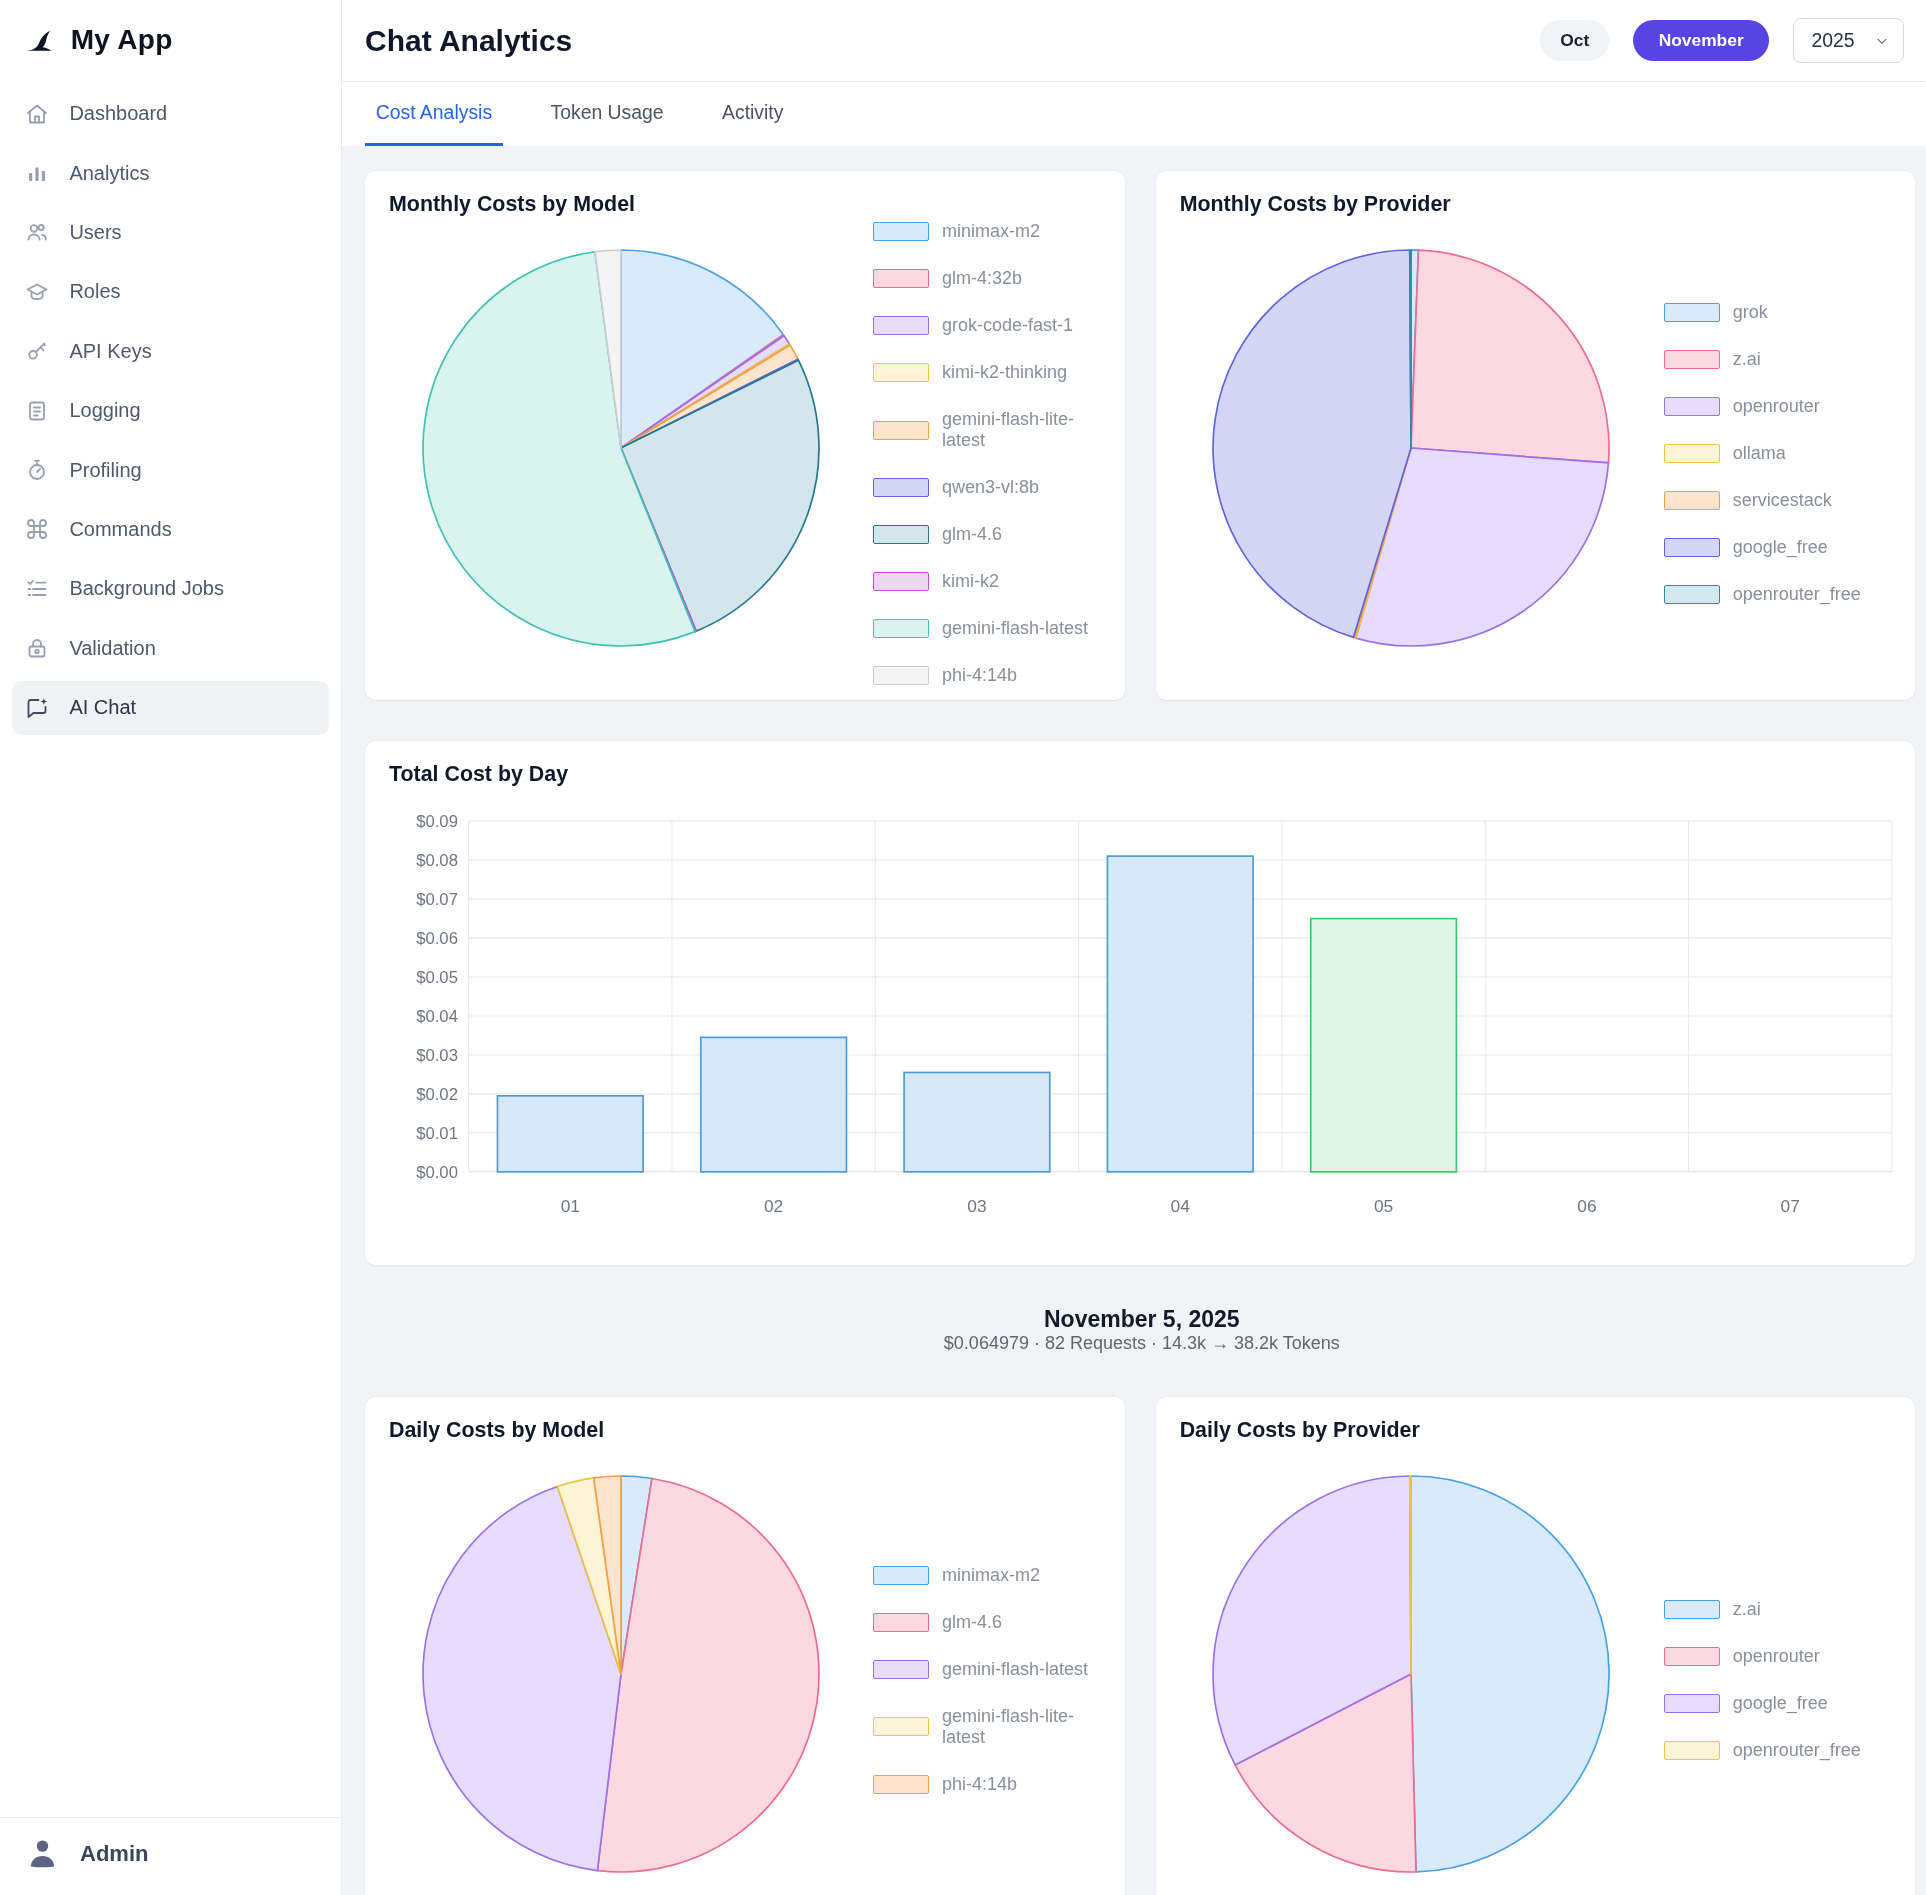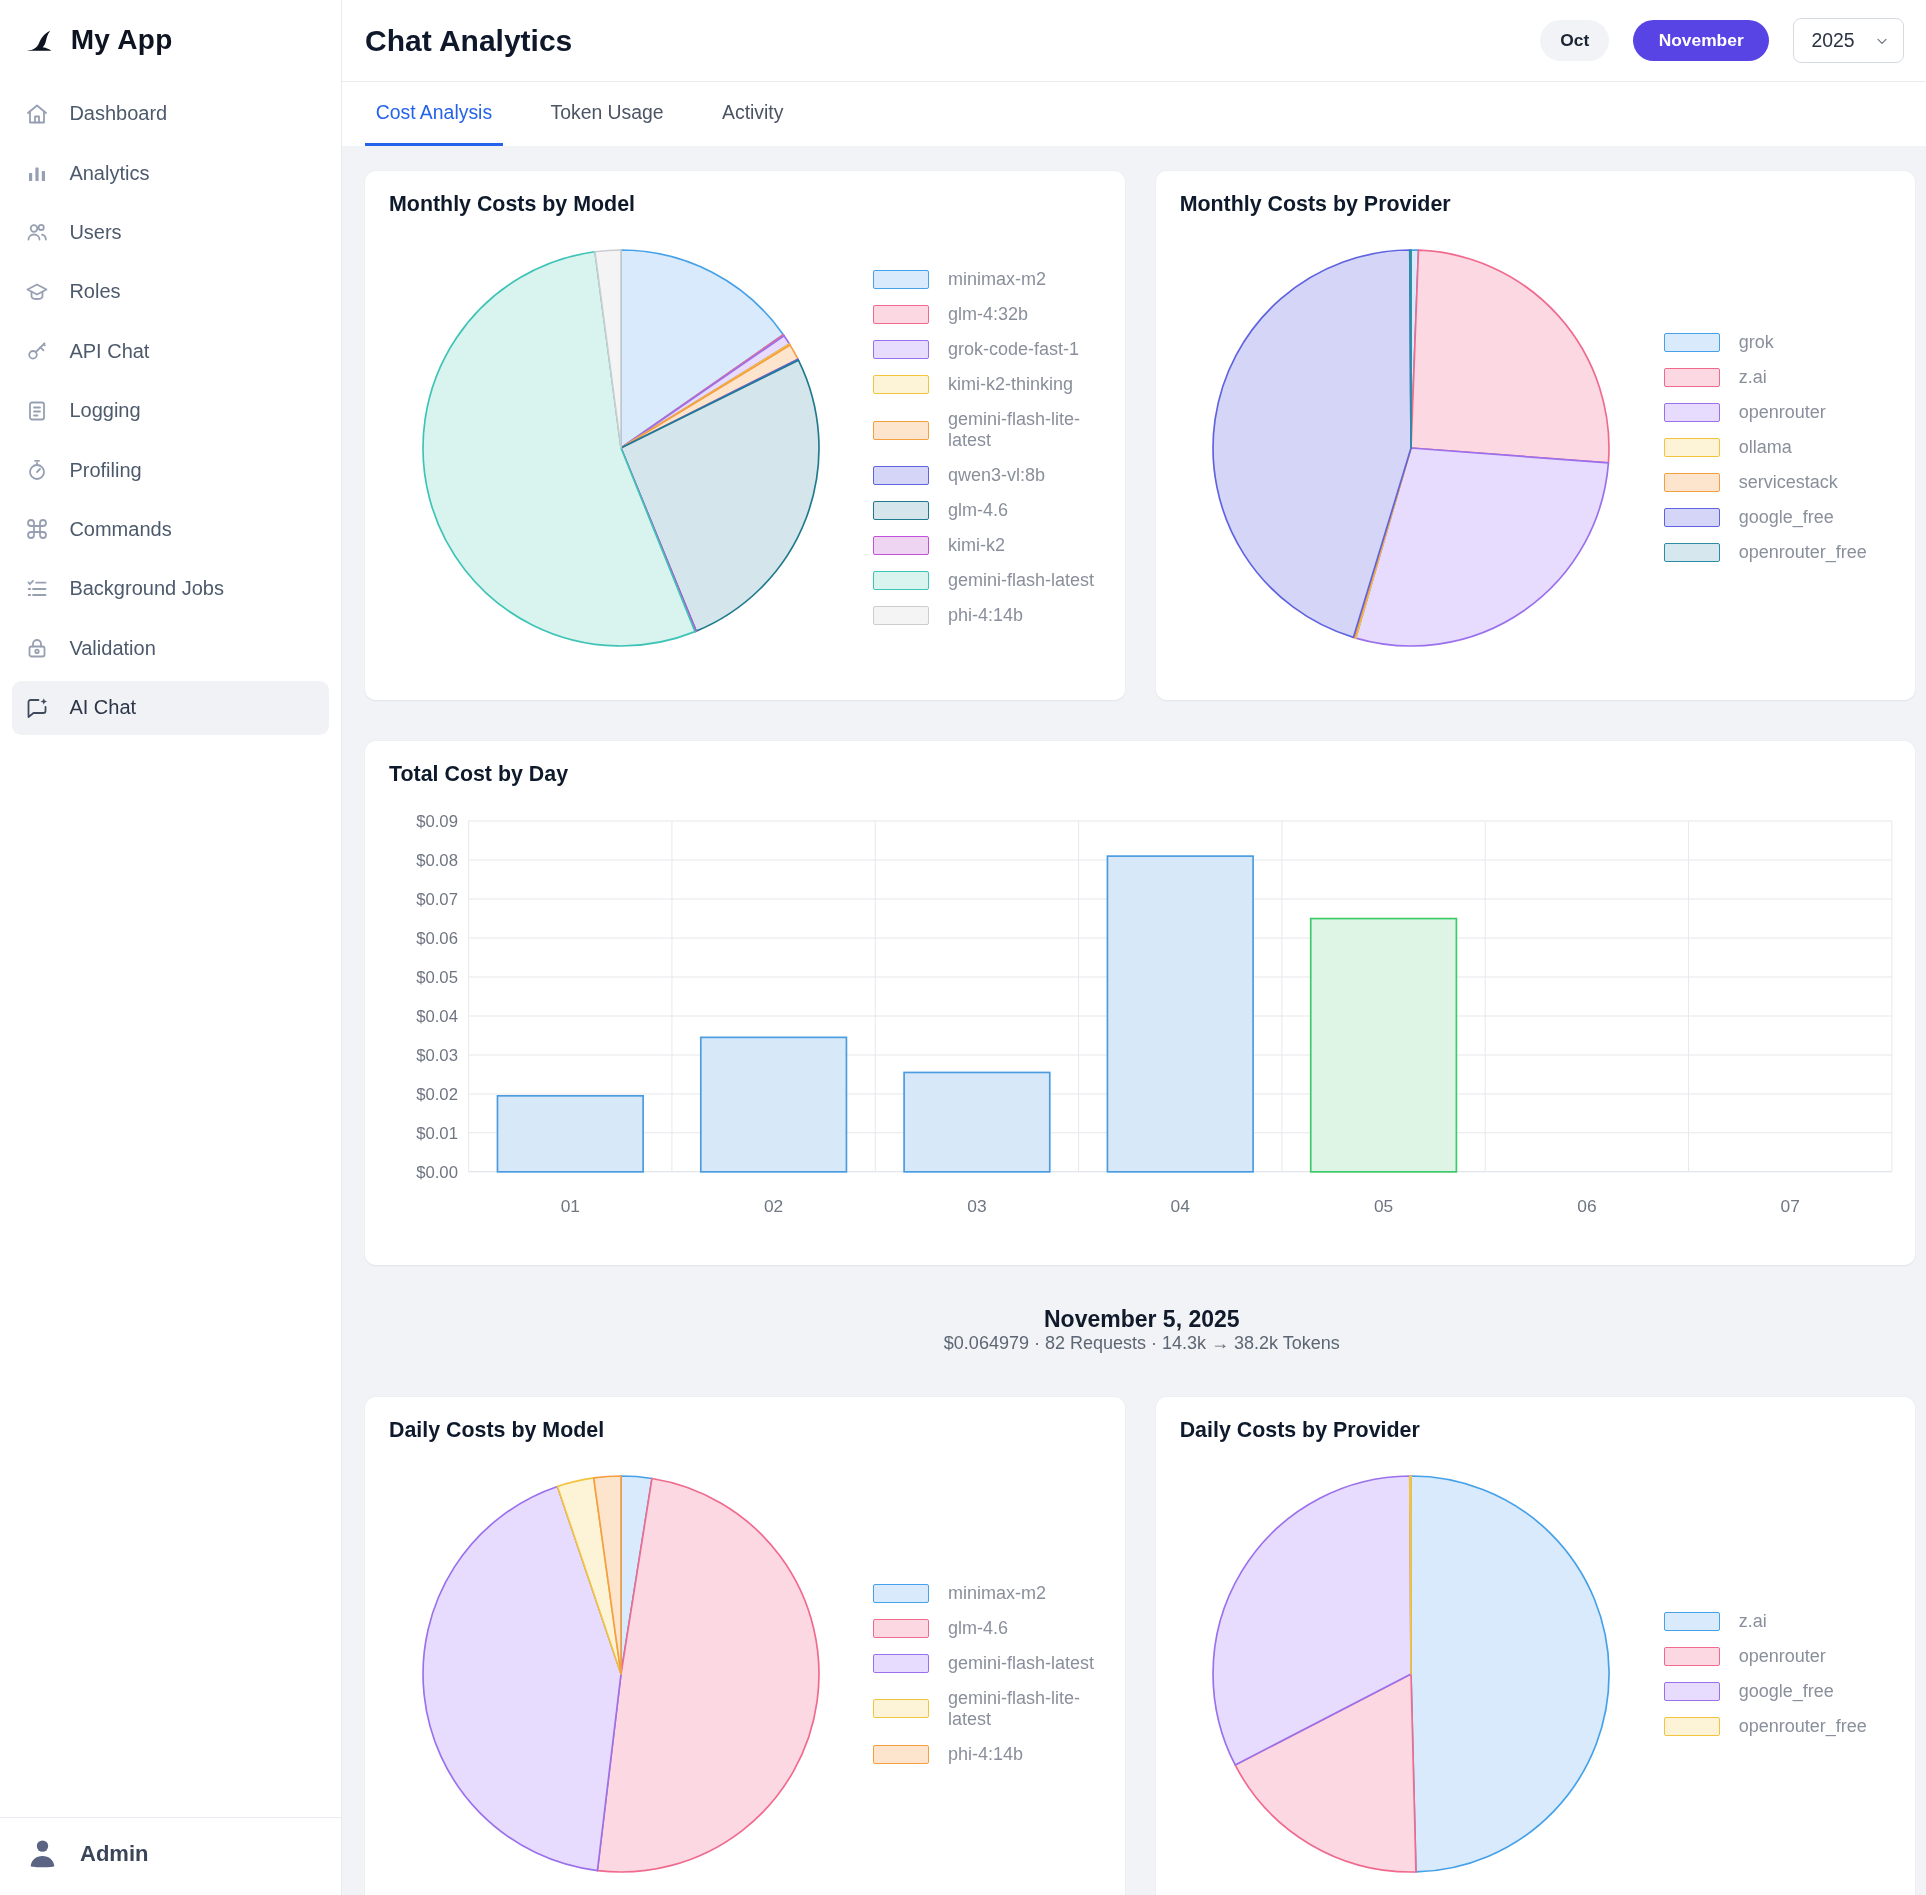--- a/index.html
+++ b/index.html
@@ -51,21 +51,21 @@
   .tab.active { color:#2563eb; border-bottom-color:#2563eb; font-weight:500; }
 
   .content { flex:1; background:#f1f3f6; padding:25px 10.7px 14.7px 23px; overflow:hidden; }
   .grid2 { display:grid; grid-template-columns:1fr 1fr; gap:31px; }
   .card { background:#ffffff; border-radius:10.7px; box-shadow:0 0.7px 2px rgba(16,24,40,.07);
     padding:21.4px 24px; }
   .card-title { font-size:21.4px; font-weight:700; color:#0e1a2b; }
   .chart-body { display:flex; align-items:center; height:461px; padding-left:24px; }
   .pie-wrap { width:415px; display:flex; justify-content:center; flex:none; }
   .legend { margin-left:45px; display:flex; flex-direction:column; gap:14px; }
-  .legend-item { display:flex; align-items:center; gap:19px; cursor:pointer; }
+  .legend-item { display:flex; align-items:center; gap:13px; cursor:pointer;margin-top:12px; }
   .swatch { width:56px; height:19px; border-radius:2px; border:1.7px solid; flex:none; }
   .legend-label { font-size:18px; color:#898f9b; }
 
   .bar-card { margin-top:41px; }
   .bar-wrap { margin-top:13.4px; }
   .section-head { display:flex; align-items:center; justify-content:space-between;
     margin:41px 0 43px; padding:0 14.7px 0 18px;flex-direction:column; }
   .section-head h2 { font-size:23px; font-weight:700; color:#101a2b; }
   .stats { font-size:18px; color:#5d6673; }
 </style>
@@ -126,21 +126,21 @@
         </div>
         <div class="nav-item">
           <span class="nv-icon">
             <svg viewBox="0 0 24 24" fill="none" stroke="currentColor" stroke-width="1.8" stroke-linecap="round" stroke-linejoin="round">
               <circle cx="8" cy="15.8" r="3.8"></circle>
               <path d="M10.8 13 19.5 4.3"></path>
               <path d="M15.5 8.3l3 3"></path>
               <path d="M18.7 5.1l1.2 1.2"></path>
             </svg>
           </span>
-          <span class="nv-label">API Chat</span>
+          <span class="nv-label">API Keys</span>
         </div>
         <div class="nav-item">
           <span class="nv-icon">
             <svg viewBox="0 0 24 24" fill="none" stroke="currentColor" stroke-width="1.8" stroke-linecap="round" stroke-linejoin="round">
               <rect x="5" y="3.5" width="14" height="17" rx="2"></rect>
               <path d="M9 8.5h6"></path>
               <path d="M9 12.5h6"></path>
               <path d="M9 16.5h3.5"></path>
             </svg>
           </span>

